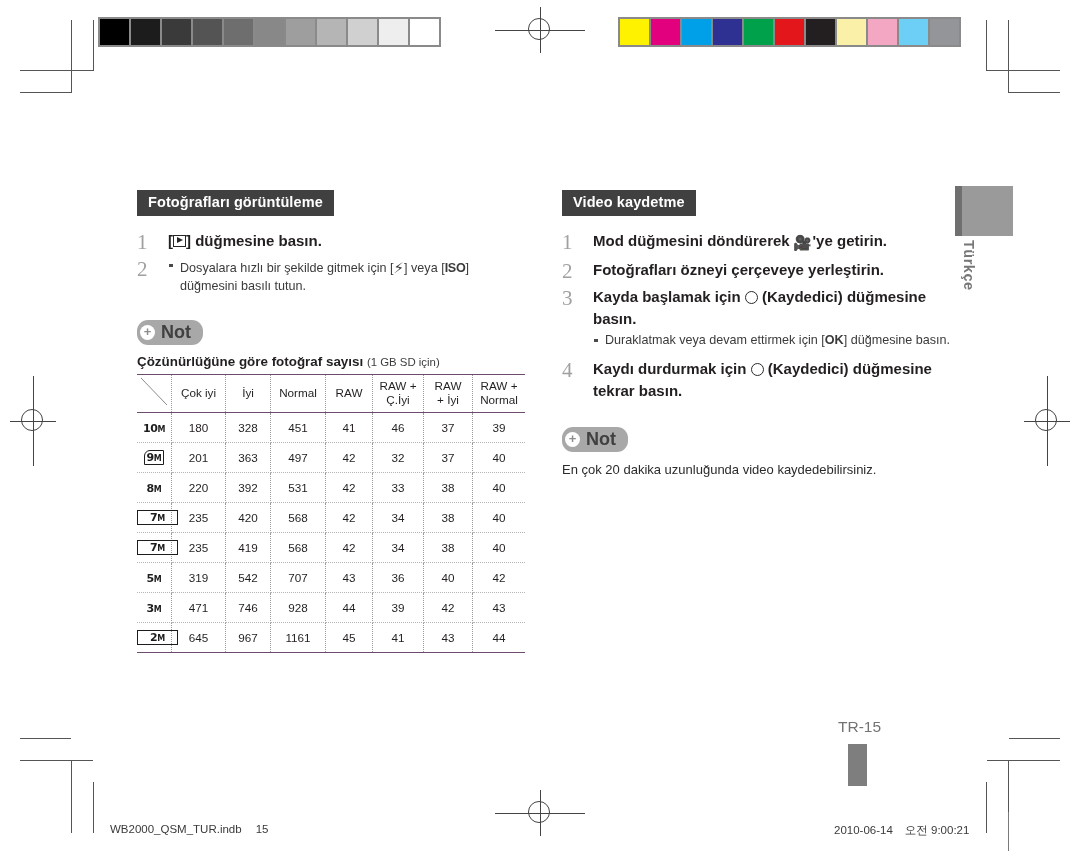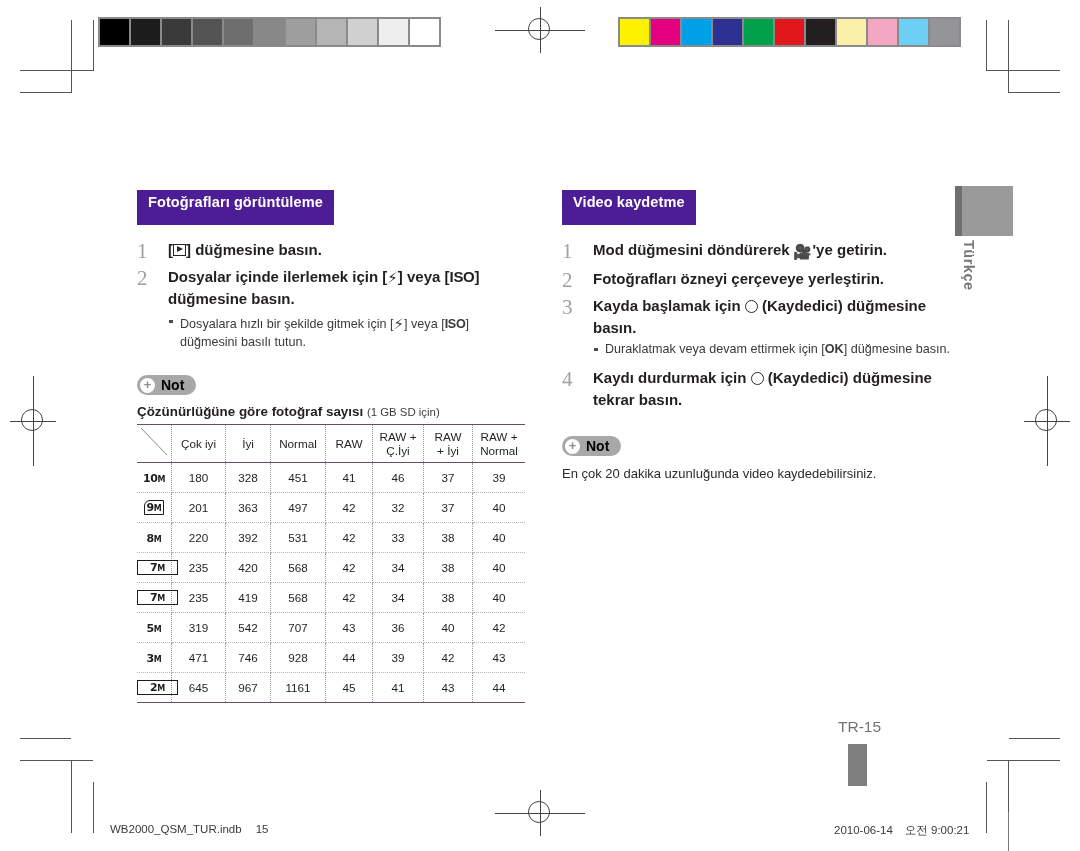--- a/index.html
+++ b/index.html
@@ -19,22 +19,22 @@
 
   
   .swatchbar{position:absolute;display:flex;}
   .swatch{width:33px;height:30px;border:2px solid #8a8a8a;box-sizing:border-box;margin-right:-2px;}
 
   
   .col-left{position:absolute;left:137px;top:190px;width:380px;}
   .col-right{position:absolute;left:562px;top:190px;width:390px;}
 
   .sec-title{
-    display:inline-block;background:#4c1d95;color:#ffffff;
-    font-size:14.5px;font-weight:bold;padding:4px 11px 14px 11px;
+    display:inline-block;background:#404040;color:#ffffff;
+    font-size:14.5px;font-weight:bold;padding:4px 11px 5px 11px;
     letter-spacing:.1px;line-height:1.15;
   }
 
   ol.steps{list-style:none;margin:14px 0 0 0;padding:0;}
   ol.steps>li{position:relative;padding-left:31px;margin-bottom:6px;font-size:15px;line-height:1.42;font-weight:bold;color:#231f20;}
   ol.steps>li .num{position:absolute;left:0;top:-2px;font-size:21px;font-weight:normal;color:#a0a0a0;font-family:"Liberation Serif",serif;}
   ol.steps>li .stxt{display:block;}
 
   ul.subs{list-style:none;margin:3px 0 0 0;padding:0;}
   ul.subs>li{position:relative;padding-left:12px;font-size:12.6px;font-weight:normal;line-height:1.4;color:#3a3a3a;margin-top:2px;}
@@ -45,21 +45,21 @@
   .kplay{display:inline-block;width:13px;height:12px;border:1.6px solid #262626;position:relative;vertical-align:-1px;box-sizing:border-box;}
   .kplay:after{content:"";position:absolute;left:3px;top:1.6px;border-left:6px solid #262626;border-top:3.5px solid transparent;border-bottom:3.5px solid transparent;}
   .kflash{display:inline-block;font-weight:bold;font-size:15px;vertical-align:-1px;}
   .kiso{font-weight:bold;letter-spacing:-0.3px;}
   .krec{display:inline-block;width:13px;height:13px;border:1.7px solid #2b2b2b;border-radius:50%;vertical-align:-2px;box-sizing:border-box;}
   .kcam{display:inline-block;vertical-align:-2px;font-size:15px;}
 
   
   .not-badge{display:inline-flex;align-items:center;background:#a8a8a8;border-radius:11px;padding:2px 12px 2px 3px;margin-top:18px;}
   .not-badge .plus{width:15px;height:15px;border-radius:50%;background:#ffffff;color:#8d8d8d;font-size:13px;line-height:14px;text-align:center;font-weight:bold;margin-right:6px;}
-  .not-badge .nlabel{color:#000000;font-size:14px;font-weight:bold;text-align:center;}
+  .not-badge .nlabel{color:#404040;font-size:18px;font-weight:bold;text-align:center;}
 
   .tbl-caption{margin-top:9px;font-size:13.4px;font-weight:bold;color:#231f20;}
   .tbl-caption .sub{font-weight:normal;font-size:11.4px;color:#3c3c3c;}
 
   
   table.res{border-collapse:collapse;margin-top:5px;width:379px;table-layout:fixed;}
   table.res th,table.res td{
     text-align:center;font-size:11.7px;color:#231f20;
     border-right:1px dotted #9a9a9a;padding:2px 0;
   }
@@ -182,21 +182,20 @@
 
     <div class="sec-title">Fotoğrafları görüntüleme</div>
 
     <ol class="steps">
       <li>
         <span class="num">1</span>
         <span class="stxt"><span>[</span><span class="kplay"></span><span>] düğmesine basın.</span></span>
       </li>
       <li>
         <span class="num">2</span>
-        <span class="stxt"><span>Dosyalar içinde ilerlemek için [</span><span class="kflash">⚡</span><span>] veya [</span><span class="kiso">ISO</span><span>] düğmesine basın.</span></span>
         <ul class="subs">
           <li><span>Dosyalara hızlı bir şekilde gitmek için [</span><span class="kflash">⚡</span><span>] veya [</span><span class="kiso">ISO</span><span>] düğmesini basılı tutun.</span></li>
         </ul>
       </li>
     </ol>
 
     <div class="not-badge">
       <span class="plus">+</span>
       <span class="nlabel">Not</span>
     </div>

